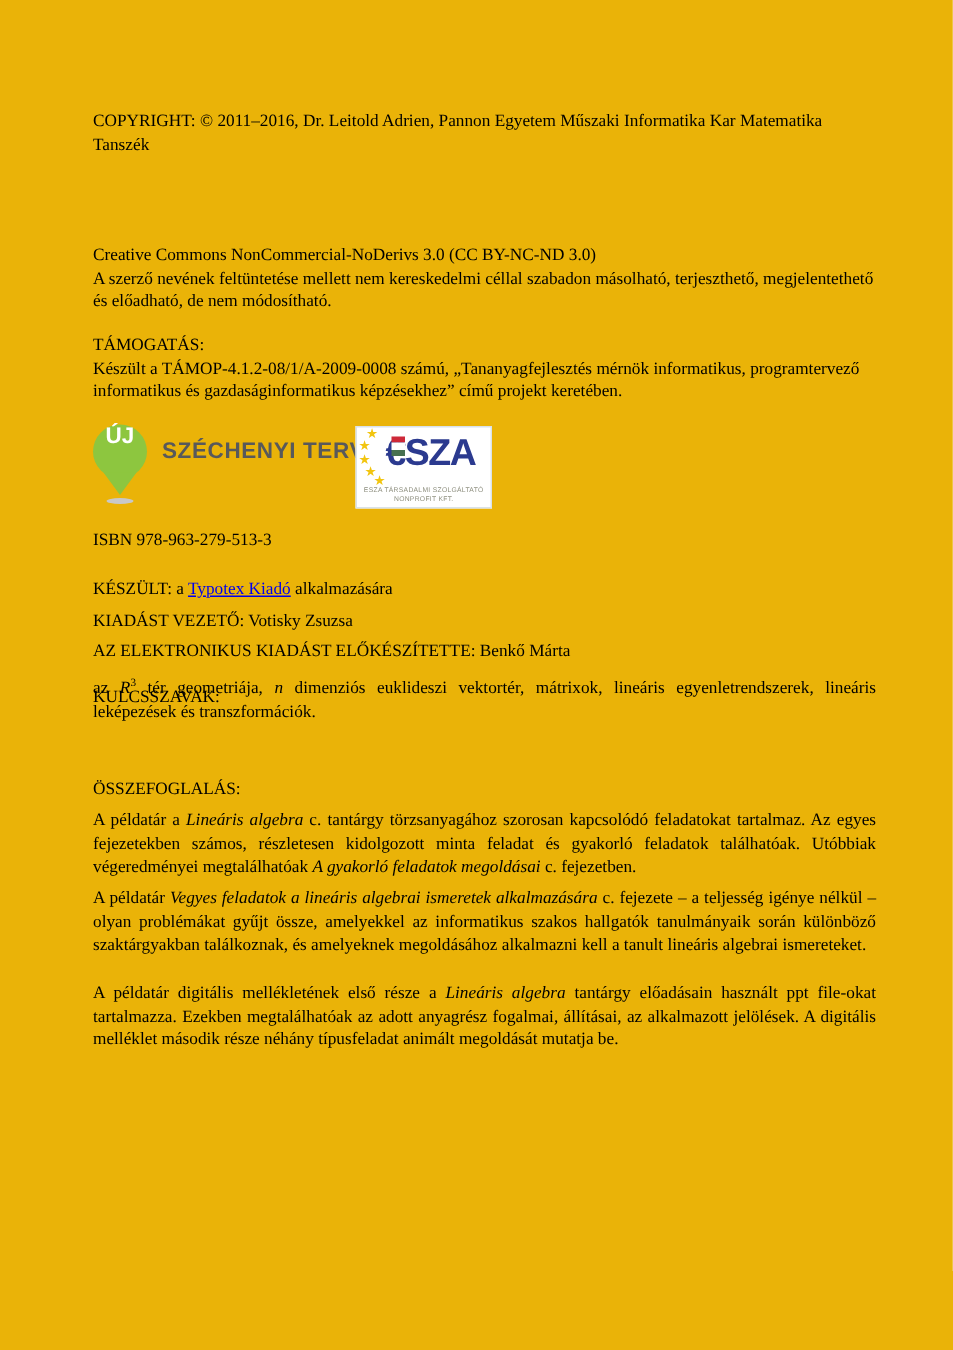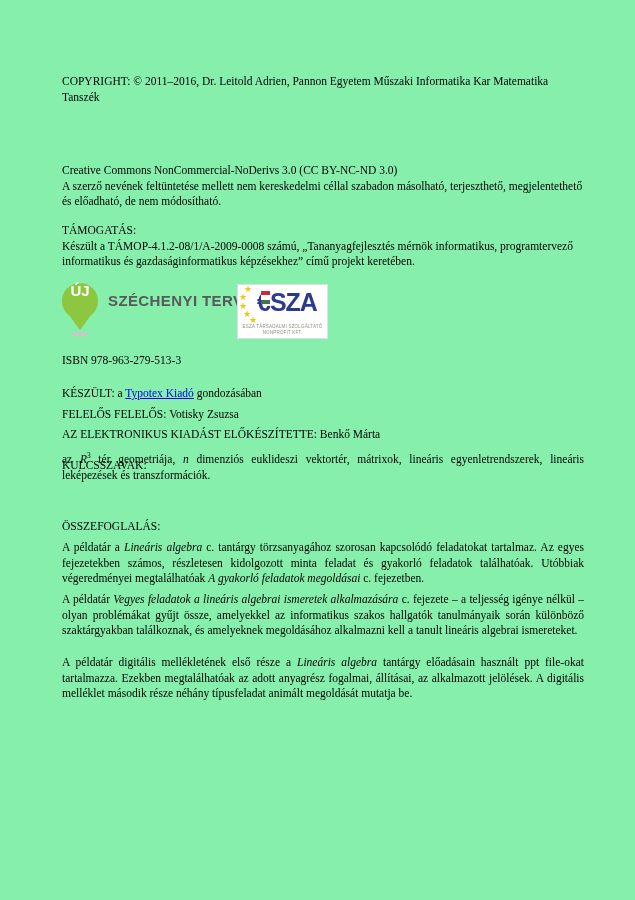--- a/index.html
+++ b/index.html
@@ -1,21 +1,21 @@
 <!DOCTYPE html>
 <html lang="hu"><head>
 <meta charset="utf-8">
 <title>Document</title>
 <style>
   html,body{margin:0;padding:0;}
   body{background:#ffffff;}
   .page{
     position:relative;
     width:635px;height:900px;
-    background:#86efac;
+    background:#eab308;
     font-family:"Liberation Serif", serif;
     font-size:11.5px;
     line-height:15.5px;
     color:#000000;
     overflow:hidden;
   }
   .p{position:absolute;left:62px;width:522px;}
   .just{text-align:justify;}
   .it{font-style:italic;}
   sup{font-size:65%;line-height:0;vertical-align:super;}
@@ -117,21 +117,21 @@
           </span>
       </div>
       <div class="esza-sub">
         <span>ESZA TÁRSADALMI SZOLGÁLTATÓ</span><br>
         <span>NONPROFIT KFT.</span>
       </div>
     </div>
   </div>
 
   <div class="p" style="top:353px"><span>ISBN 978-963-279-513-3</span></div>
-  <div class="p wide-lines" style="top:383px"><span>KÉSZÜLT: a </span><a href="#" class="link">Typotex Kiadó</a><span> gondozásában</span><br><span>FELELŐS FELELŐS: Votisky Zsuzsa</span><br><span>AZ ELEKTRONIKUS KIADÁST ELŐKÉSZÍTETTE: Benkő Márta</span></div>
+  <div class="p wide-lines" style="top:383px"><span>KÉSZÜLT: a </span><a href="#" class="link">Typotex Kiadó</a><span> alkalmazására</span><br><span>KIADÁST VEZETŐ: Votisky Zsuzsa</span><br><span>AZ ELEKTRONIKUS KIADÁST ELŐKÉSZÍTETTE: Benkő Márta</span></div>
 
   <div class="p" style="top:458px"><span>KULCSSZAVAK:</span></div>
   <div class="p just" style="top:452px"><span>az </span><span class="it">R</span><sup>3</sup><span> tér geometriája, </span><span class="it">n</span><span> dimenziós euklideszi vektortér, mátrixok, lineáris egyenletrendszerek, lineáris leképezések és transzformációk.</span></div>
 
   <div class="p" style="top:519px"><span>ÖSSZEFOGLALÁS:</span></div>
   <div class="p just" style="top:540px"><span>A példatár a </span><span class="it">Lineáris algebra</span><span> c. tantárgy törzsanyagához szorosan kapcsolódó feladatokat tartalmaz. Az egyes fejezetekben számos, részletesen kidolgozott minta feladat és gyakorló feladatok találhatóak. Utóbbiak végeredményei megtalálhatóak </span><span class="it">A gyakorló feladatok megoldásai</span><span> c. fejezetben.</span></div>
   <div class="p just" style="top:592px"><span>A példatár </span><span class="it">Vegyes feladatok a lineáris algebrai ismeretek alkalmazására</span><span> c. fejezete – a teljesség igénye nélkül – olyan problémákat gyűjt össze, amelyekkel az informatikus szakos hallgatók tanulmányaik során különböző szaktárgyakban találkoznak, és amelyeknek megoldásához alkalmazni kell a tanult lineáris algebrai ismereteket.</span></div>
   <div class="p just" style="top:655px"><span>A példatár digitális mellékletének első része a </span><span class="it">Lineáris algebra</span><span> tantárgy előadásain használt ppt file-okat tartalmazza. Ezekben megtalálhatóak az adott anyagrész fogalmai, állításai, az alkalmazott jelölések. A digitális melléklet második része néhány típusfeladat animált megoldását mutatja be.</span></div>
 
 </div>

